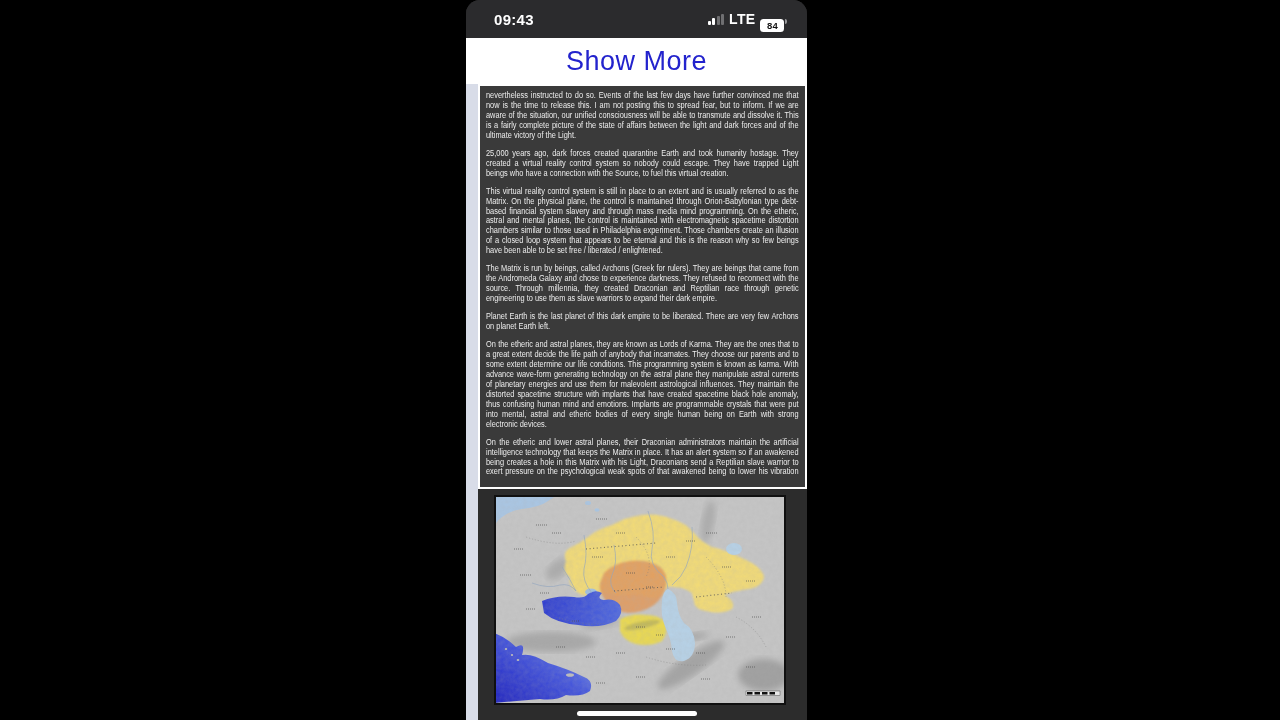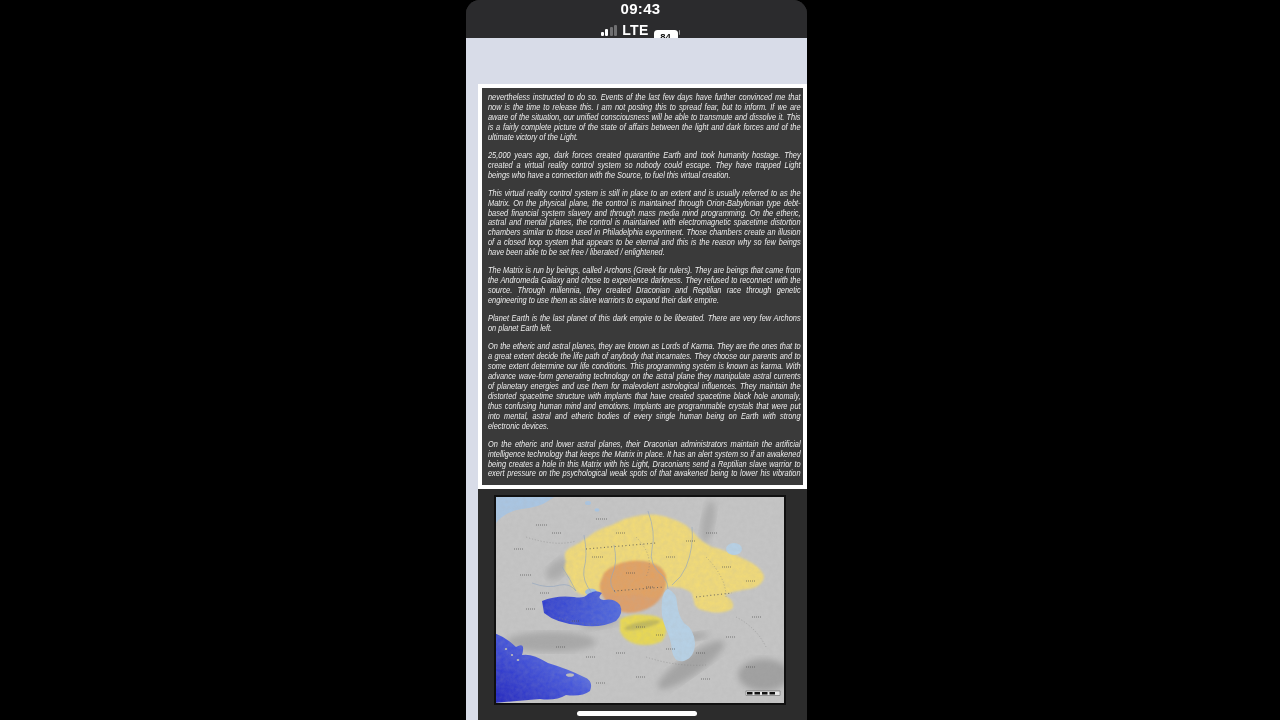--- a/index.html
+++ b/index.html
@@ -3,41 +3,41 @@
 <meta charset="utf-8">
 <style>
   html,body{margin:0;padding:0;width:1280px;height:720px;overflow:hidden;background:#000;
     font-family:"Liberation Sans", sans-serif;}
   .stage{position:relative;width:1280px;height:720px;background:#000;}
   .phone{position:absolute;left:466px;top:0;width:341px;height:720px;background:#2c2c2c;
     border-radius:14px 14px 0 0;overflow:hidden;}
   
   .status-bar{position:absolute;left:0;top:0;width:100%;height:38px;background:#2b2b2d;
     display:flex;align-items:center;justify-content:space-between;box-sizing:border-box;
-    padding:0 20px 0 28px;flex-direction:column;}
+    padding:0 20px 0 28px;}
   .time{color:#fff;font-size:15px;font-weight:700;letter-spacing:.3px;}
   .status-right{display:flex;align-items:center;gap:5px;}
   .signal{display:flex;align-items:flex-end;gap:1.5px;height:11px;}
   .signal i{display:block;width:3px;border-radius:1px;background:#fff;}
   .signal i:nth-child(1){height:4px;}
   .signal i:nth-child(2){height:6.5px;}
   .signal i:nth-child(3){height:8.5px;background:#6f6f71;}
   .signal i:nth-child(4){height:11px;background:#6f6f71;}
   .lte{color:#fff;font-size:14px;font-weight:700;letter-spacing:.3px;}
   .battery{display:flex;align-items:flex-start;margin-top:13px;}
   .battery .body{width:24px;height:13px;background:#fff;border-radius:3.5px;color:#111;
     font-size:9.5px;font-weight:700;display:flex;align-items:center;justify-content:center;}
   .battery .cap{width:1.6px;height:4.5px;background:#9a9a9c;border-radius:0 2px 2px 0;margin-left:1px;}
   
   .page{position:absolute;left:0;top:38px;right:0;bottom:0;background:#d8dce8;}
   .banner{height:46px;background:#ffffff;display:flex;align-items:center;justify-content:center;}
   .show-more{color:#2323cd;font-size:27px;font-weight:500;letter-spacing:.5px;text-decoration:none;}
   .content{position:absolute;left:12px;right:0;top:46px;bottom:0;background:#2c2c2c;}
-  .text-block{box-sizing:border-box;height:405px;background:#3a3a3a;border:4px solid #ffffff;
-    overflow:hidden;padding:5px 6px;font-style:italic;}
+  .text-block{box-sizing:border-box;height:405px;background:#3a3a3a;border:2px solid #ffffff;
+    overflow:hidden;padding:5px 6px;}
   .text-inner{width:354px;transform:scaleX(0.883);transform-origin:left top;color:#ededed;
     font-size:8.4px;line-height:9.95px;text-align:justify;}
   .text-inner p{margin:0 0 8px 0;}
   .text-inner p.force-justify{text-align-last:justify;margin-bottom:0;}
   .map-frame{margin:6px 0 0 16px;width:288px;height:206px;border:2px solid #101010;
     background:#c6c6c6;overflow:hidden;}
   .home-indicator{position:absolute;left:50%;bottom:4px;transform:translateX(-50%);
     width:120px;height:5.5px;border-radius:3px;background:#fff;}
 </style>
 </head>
@@ -58,20 +58,23 @@
         <span class="lte">LTE</span>
         <span class="battery">
           <span class="body">84</span>
           <span class="cap"></span>
         </span>
       </span>
     </div>
 
     <div class="page">
 
+      <div class="banner">
+        <a href="#" class="show-more">Show More</a>
+      </div>
 
       <div class="content">
 
         <div class="text-block">
           <div class="text-inner">
             <p>nevertheless instructed to do so. Events of the last few days have further convinced me that now is the time to release this. I am not posting this to spread fear, but to inform. If we are aware of the situation, our unified consciousness will be able to transmute and dissolve it. This is a fairly complete picture of the state of affairs between the light and dark forces and of the ultimate victory of the Light.</p>
             <p>25,000 years ago, dark forces created quarantine Earth and took humanity hostage. They created a virtual reality control system so nobody could escape. They have trapped Light beings who have a connection with the Source, to fuel this virtual creation.</p>
             <p>This virtual reality control system is still in place to an extent and is usually referred to as the Matrix. On the physical plane, the control is maintained through Orion-Babylonian type debt-based financial system slavery and through mass media mind programming. On the etheric, astral and mental planes, the control is maintained with electromagnetic spacetime distortion chambers similar to those used in Philadelphia experiment. Those chambers create an illusion of a closed loop system that appears to be eternal and this is the reason why so few beings have been able to be set free / liberated / enlightened.</p>
             <p>The Matrix is run by beings, called Archons (Greek for rulers). They are beings that came from the Andromeda Galaxy and chose to experience darkness. They refused to reconnect with the source. Through millennia, they created Draconian and Reptilian race through genetic engineering to use them as slave warriors to expand their dark empire.</p>
             <p>Planet Earth is the last planet of this dark empire to be liberated. There are very few Archons on planet Earth left.</p>

